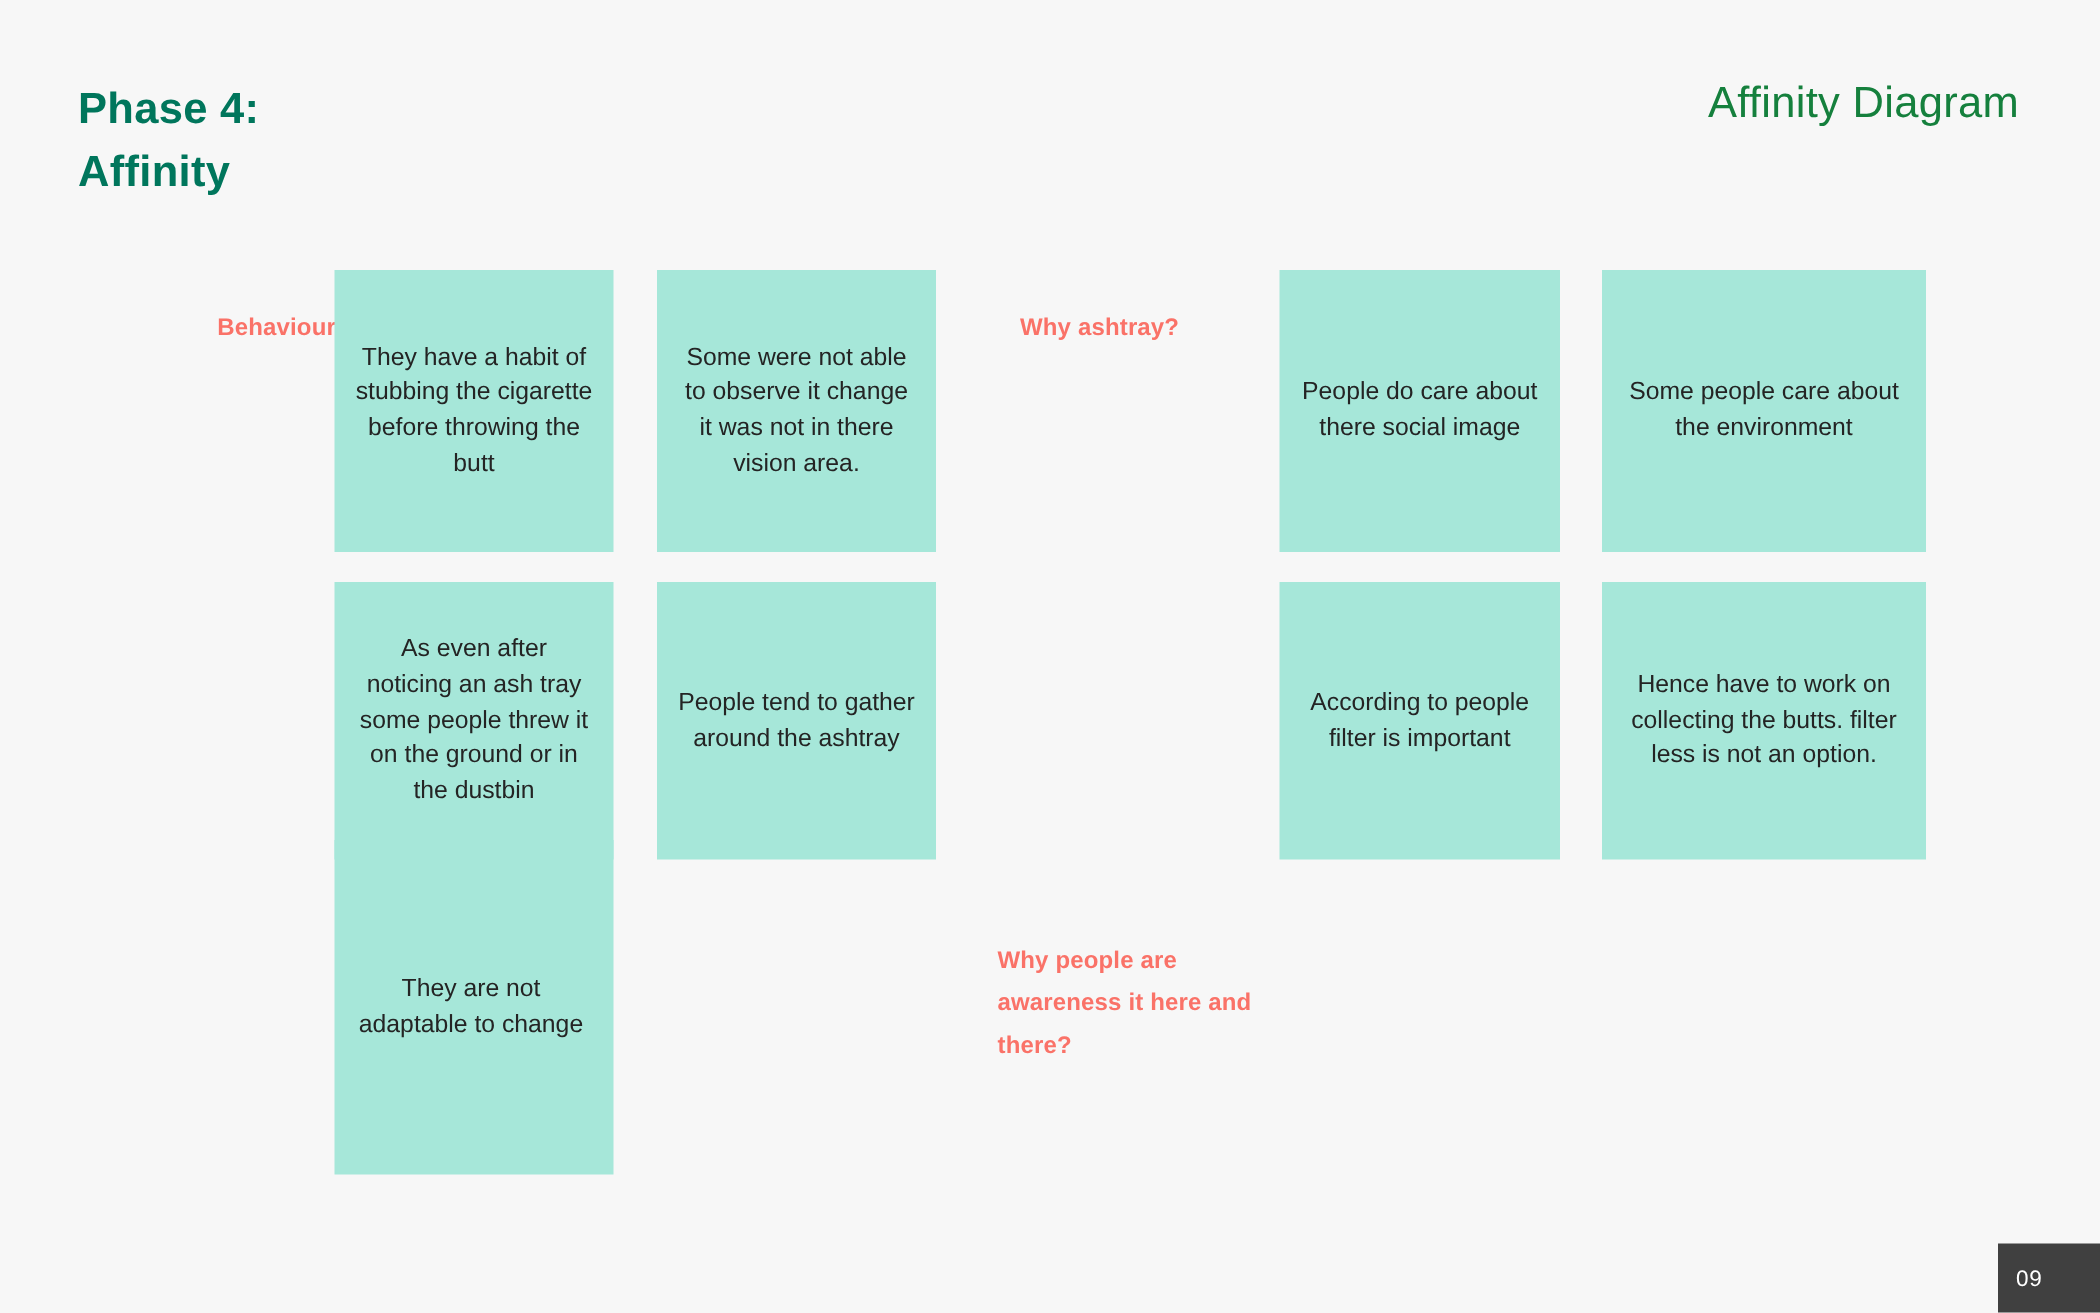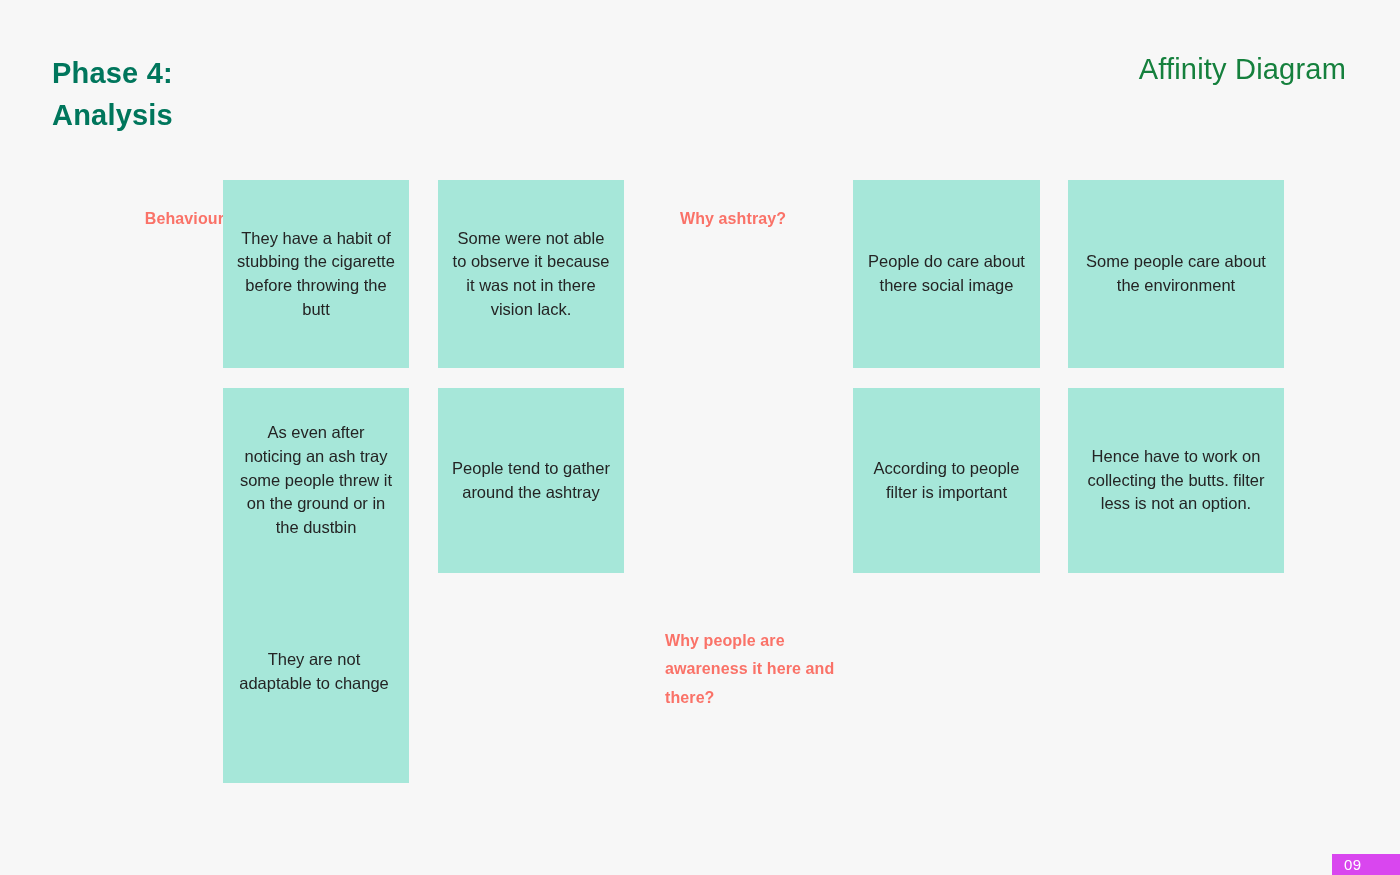--- a/index.html
+++ b/index.html
@@ -104,53 +104,53 @@
   .row-3 { top: 560px; height: 223px; padding-left: 10px; }
   .row-3b { top: 604px; height: 185px; }
   .row-3c { top: 602px; height: 186px; }
 
   
   .page-badge {
     position: absolute;
     right: 0;
     bottom: 0;
     width: 68px;
-    height: 21px;
-    background: #d946ef;
+    height: 46px;
+    background: #404040;
     color: #ffffff;
     font-size: 15px;
     display: flex;
     align-items: center;
     padding-left: 12px;
     box-sizing: border-box;
     letter-spacing: 0.5px;
   }
 </style>
 </head>
 <body>
 
 <div class="slide">
 
   <div class="slide-title">Phase 4:
-Analysis</div>
+Affinity</div>
 
   <div class="deck-title">Affinity Diagram</div>
 
   <div class="group-label behaviour">Behaviour</div>
 
   <div class="group-label why-ashtray">Why  ashtray?</div>
 
   <div class="group-label why-throwing">Why  people are awareness it here and there?</div>
 
   <div class="note col-1 row-1">
     <div class="note-text">They have a habit of stubbing the cigarette before throwing the butt</div>
   </div>
 
   <div class="note col-2 row-1">
-    <div class="note-text">Some were not able to observe it because it was not in there vision lack.</div>
+    <div class="note-text">Some were not able to observe it change it was not in there vision area.</div>
   </div>
 
   <div class="note col-1 row-2">
     <div class="note-text">As even after noticing an ash tray some people threw it on the ground or in the dustbin</div>
   </div>
 
   <div class="note col-2 row-2">
     <div class="note-text">People tend to gather around the ashtray</div>
   </div>
 

